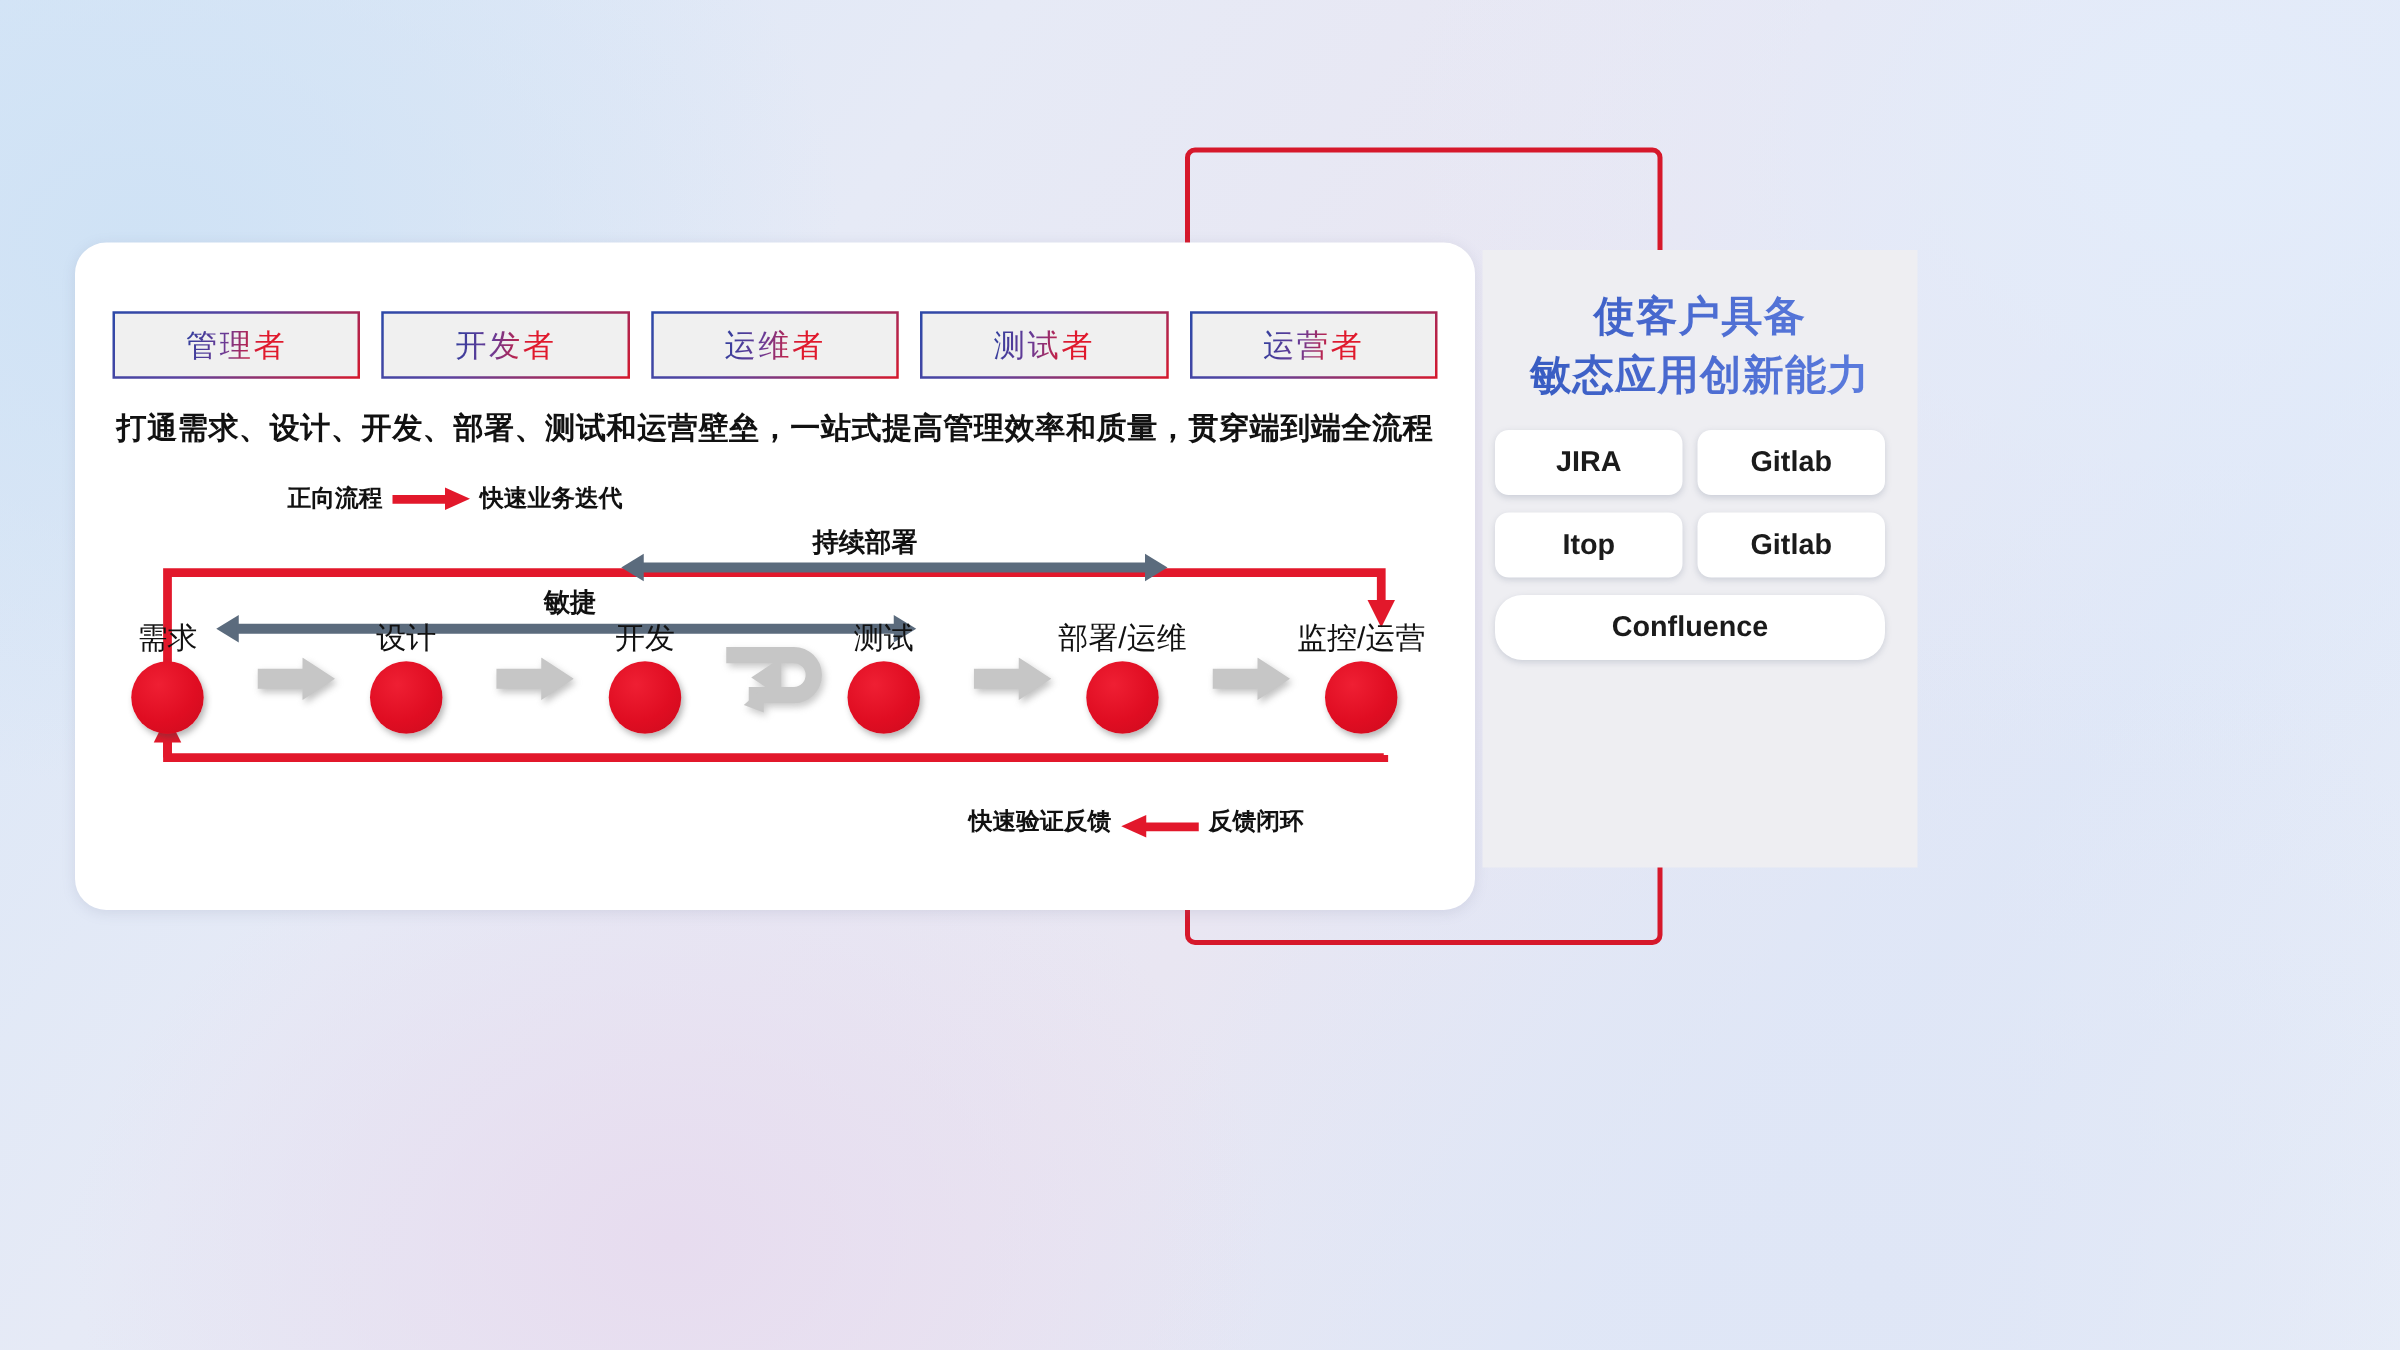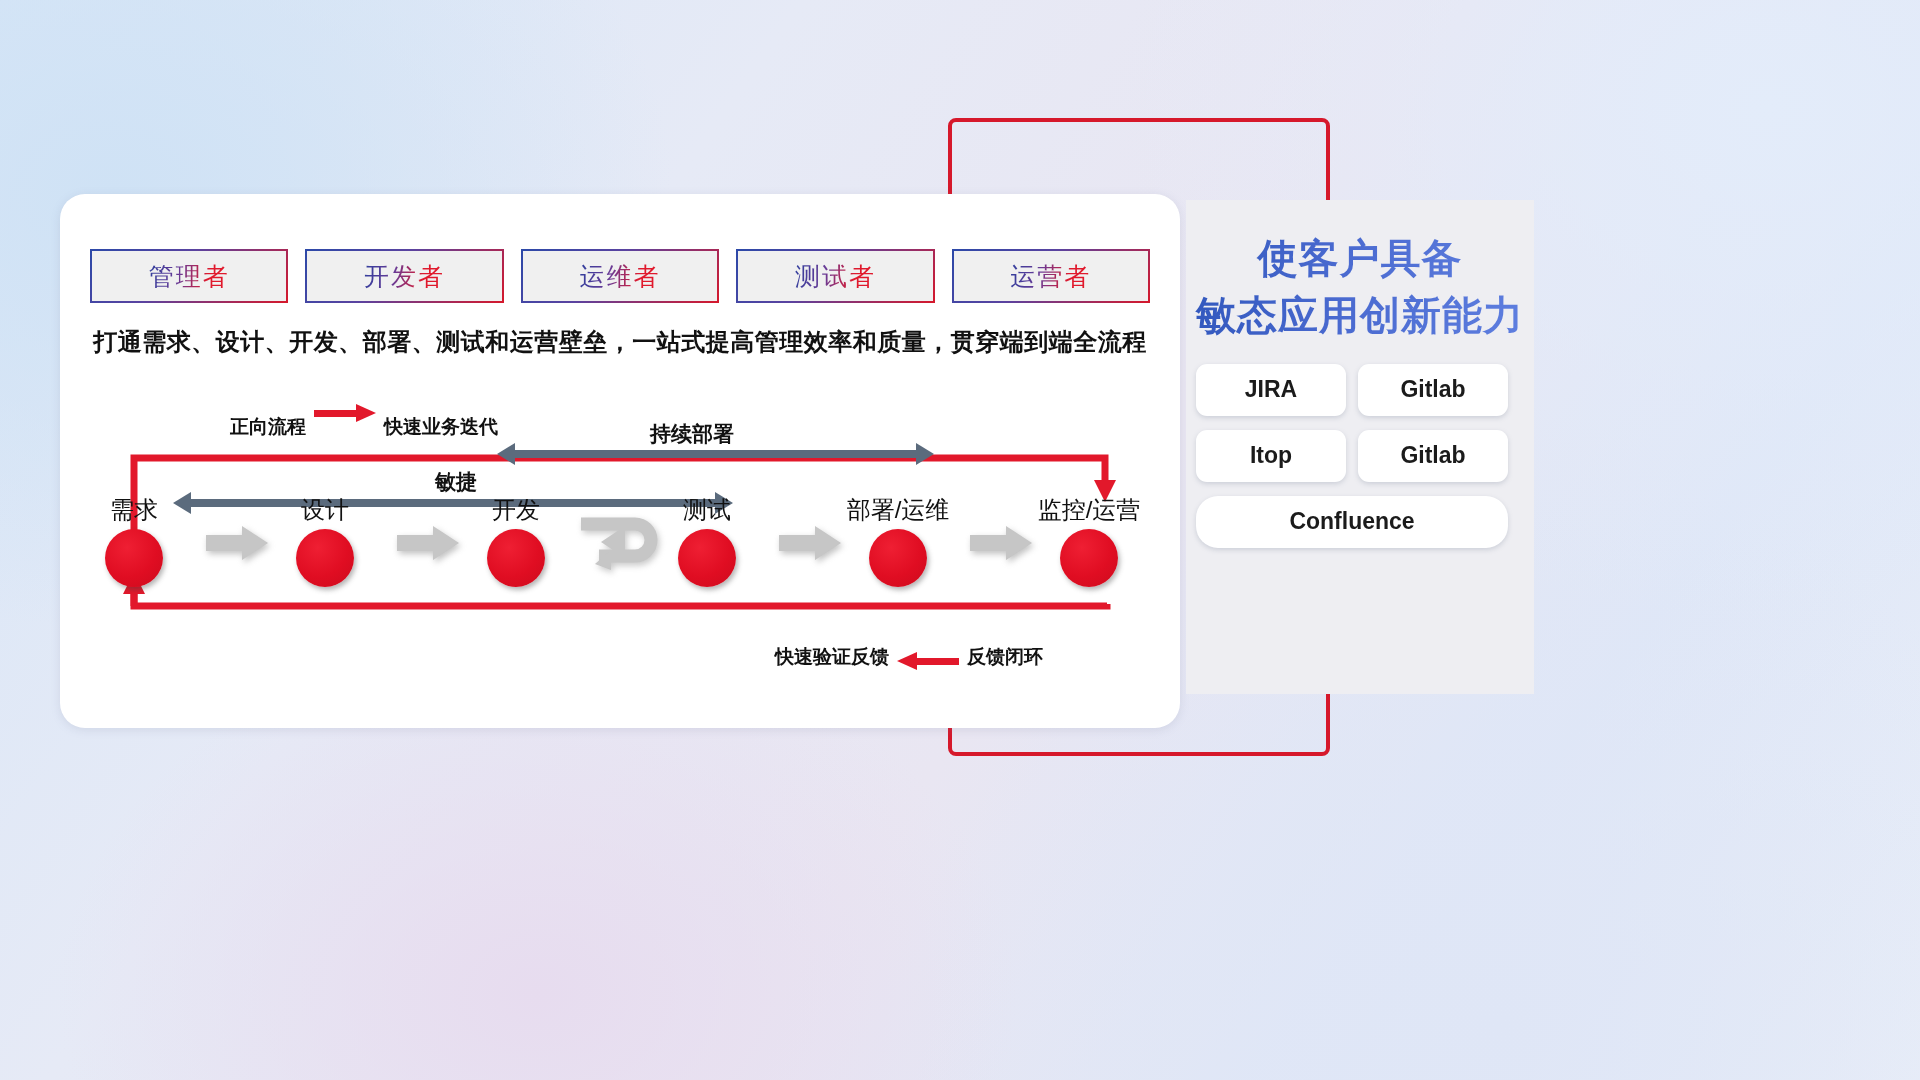--- a/index.html
+++ b/index.html
@@ -48,21 +48,21 @@
     -webkit-background-clip:text;background-clip:text;color:transparent;
     -webkit-text-fill-color:transparent;
   }
   
   #desc{
     position:absolute;left:0;top:132px;width:1120px;text-align:center;
     font-size:24px;font-weight:bold;color:#111;letter-spacing:.5px;z-index:4;
   }
   
   #fwd{position:absolute;left:170px;top:192px;display:flex;align-items:center;gap:8px;z-index:4;}
-  #fwd .t{font-size:19px;font-weight:bold;color:#111;margin-top:28px;}
+  #fwd .t{font-size:19px;font-weight:bold;color:#111;}
   .red-arrow-r{width:62px;height:18px;position:relative;}
   .red-arrow-r .shaft{position:absolute;left:0;top:6px;width:44px;height:7px;background:#e2182b;}
   .red-arrow-r .head{position:absolute;right:0;top:0;width:0;height:0;
     border-top:9px solid transparent;border-bottom:9px solid transparent;border-left:20px solid #e2182b;}
   .red-arrow-l{width:62px;height:18px;position:relative;}
   .red-arrow-l .shaft{position:absolute;right:0;top:6px;width:44px;height:7px;background:#e2182b;}
   .red-arrow-l .head{position:absolute;left:0;top:0;width:0;height:0;
     border-top:9px solid transparent;border-bottom:9px solid transparent;border-right:20px solid #e2182b;}
   
   .band-label{position:absolute;font-size:21px;font-weight:bold;color:#111;z-index:5;}
@@ -90,21 +90,21 @@
   
   #fb{position:absolute;left:715px;top:450px;display:flex;align-items:flex-end;gap:8px;z-index:6;}
   #fb .t{font-size:19px;font-weight:bold;color:#111;}
   
   #right-panel{
     position:absolute;left:1186px;top:200px;width:348px;height:494px;
     background:#eeeef2;z-index:5;
   }
   #rp-head{padding-top:30px;text-align:center;}
   .rp-title{
-    font-size:40px;font-weight:bold;line-height:1.42;letter-spacing:1px;
+    font-size:33px;font-weight:bold;line-height:1.42;letter-spacing:1px;
     background:linear-gradient(95deg,#3157bd 0%,#4a6ad0 45%,#5f7fe0 100%);
     -webkit-background-clip:text;background-clip:text;color:transparent;-webkit-text-fill-color:transparent;
   }
   #tools{margin-top:20px;padding:0 10px;display:flex;flex-wrap:wrap;gap:14px 12px;}
   .tool{
     background:#ffffff;border-radius:11px;height:52px;
     display:flex;align-items:center;justify-content:center;
     font-size:23px;font-weight:bold;color:#1b1b1b;
     box-shadow:0 2px 5px rgba(120,130,150,.28);
   }

